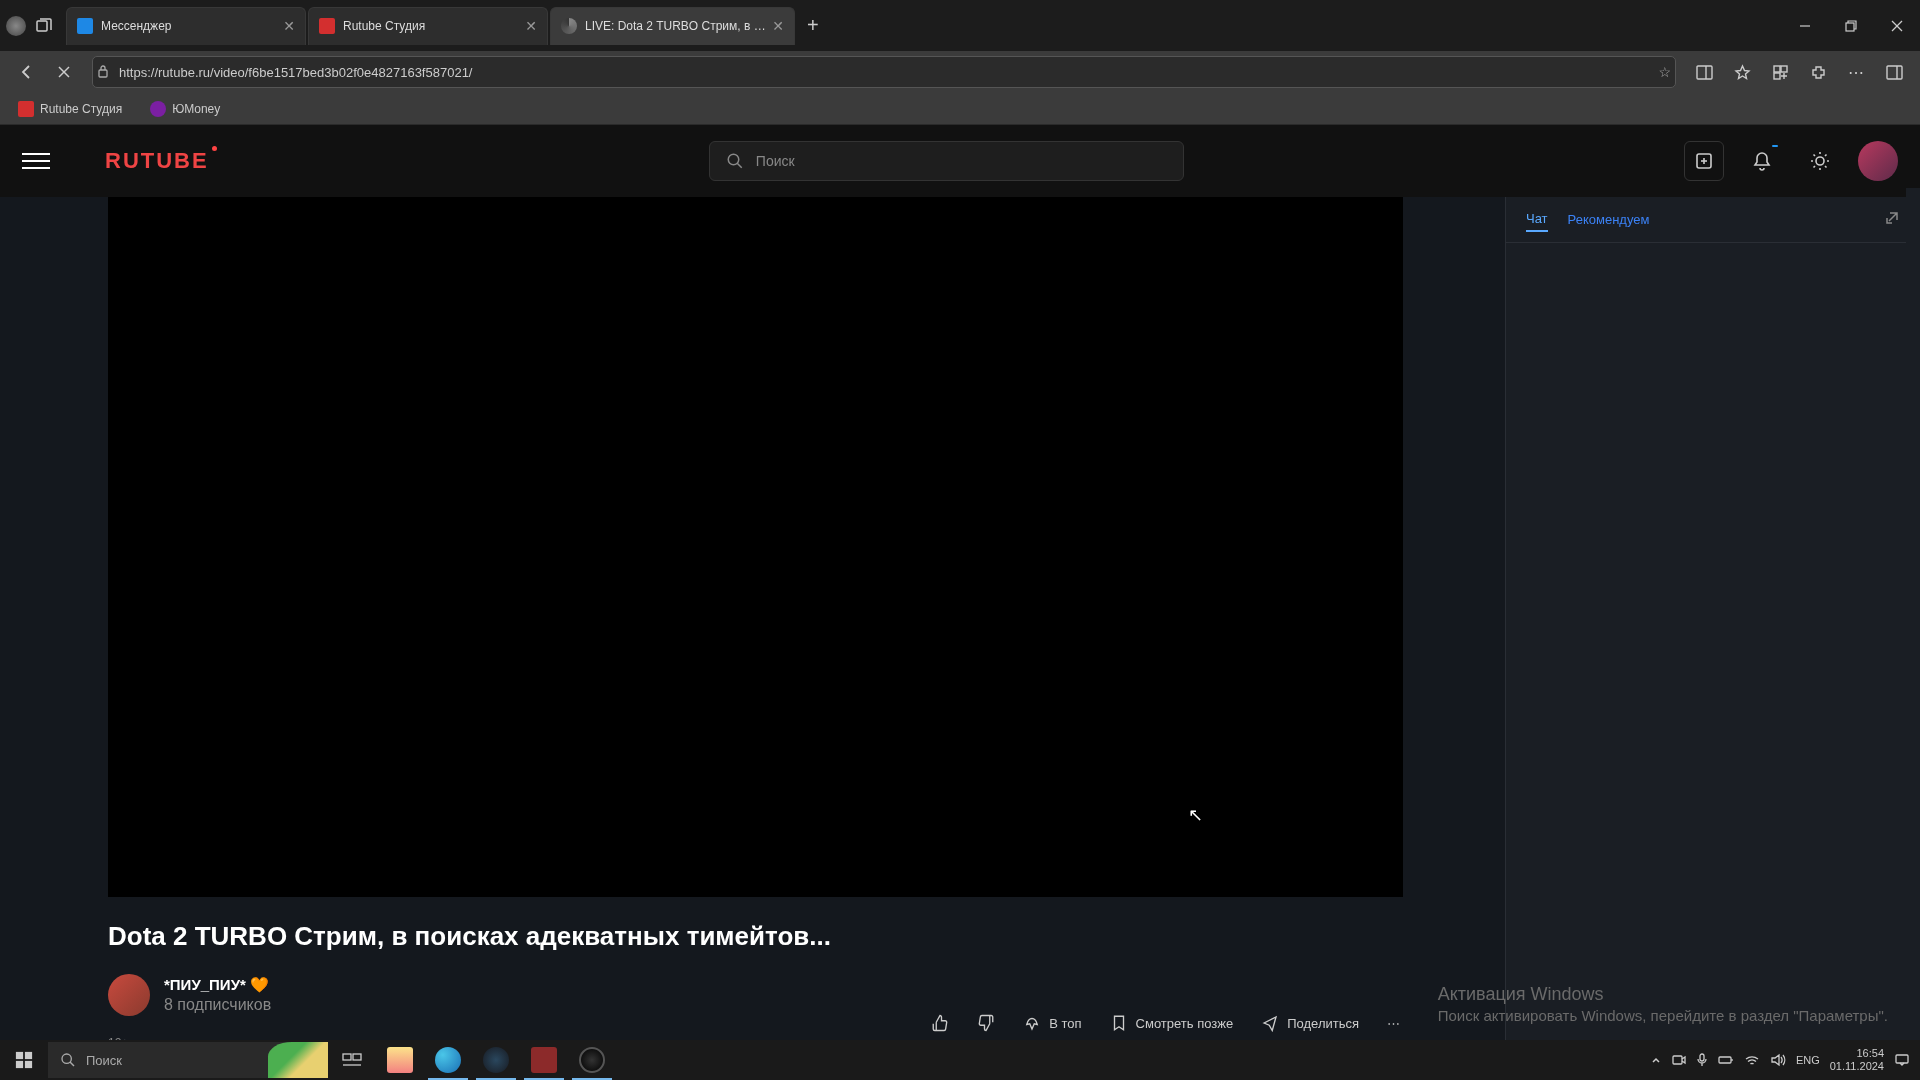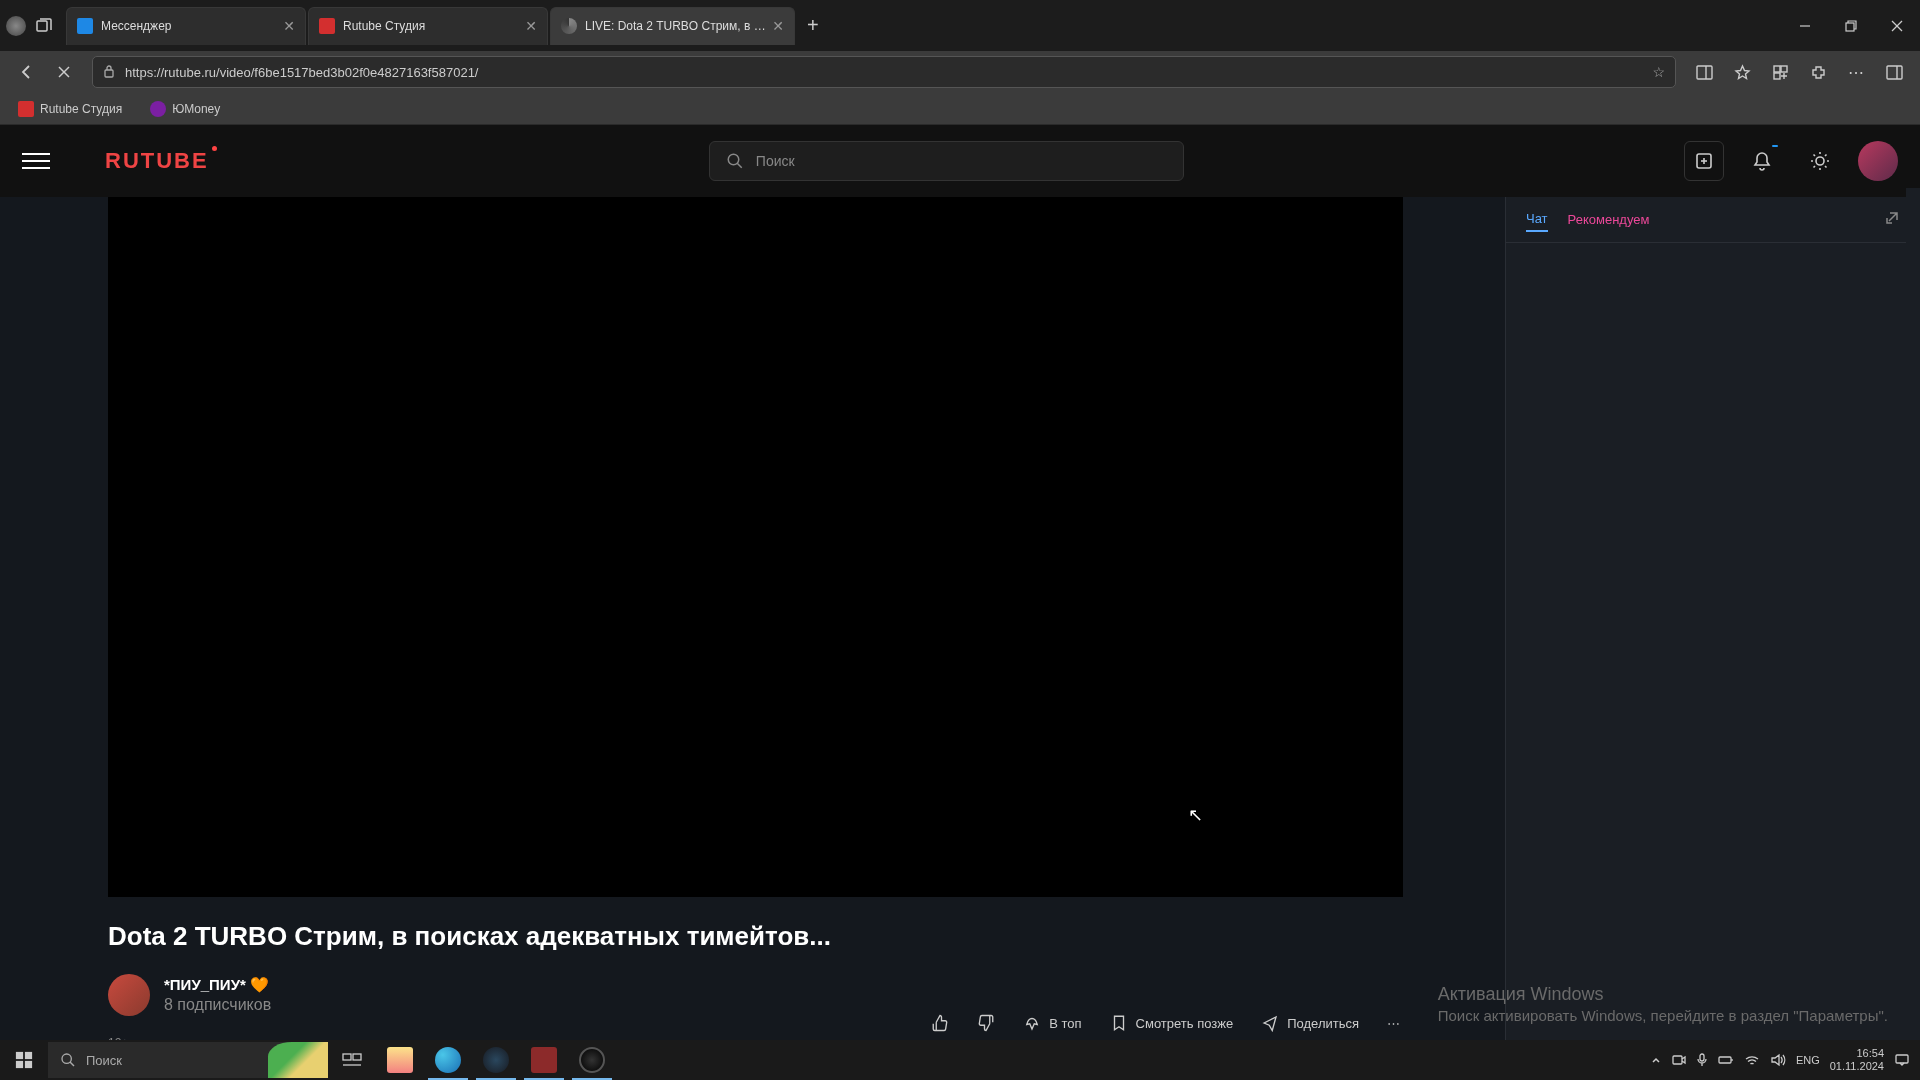--- a/index.html
+++ b/index.html
@@ -18,21 +18,21 @@
 .fav-spin { background: conic-gradient(#888, #333); border-radius: 50%; }
 .tab-title { color: #ddd; font-size: 12px; flex: 1; white-space: nowrap; overflow: hidden; text-overflow: ellipsis; }
 .tab-close { color: #999; font-size: 14px; cursor: pointer; margin-left: 6px; }
 .new-tab { color: #ccc; font-size: 20px; padding: 0 10px; cursor: pointer; }
 .win-controls { margin-left: auto; display: flex; }
 .win-btn { width: 46px; height: 40px; display: flex; align-items: center; justify-content: center; color: #ccc; cursor: pointer; }
 
 
 .toolbar { height: 42px; background: #3b3b3b; display: flex; align-items: center; padding: 0 8px; gap: 2px; }
 .tool-btn { width: 36px; height: 36px; display: flex; align-items: center; justify-content: center; color: #ccc; cursor: pointer; border-radius: 4px; }
-.addressbar { flex: 1; height: 32px; background: #2b2b2b; border: 1px solid #555; border-radius: 5px; display: flex; align-items: center; padding: 0 10px; margin: 0 8px; }
+.addressbar { flex: 1; height: 32px; background: #2b2b2b; border: 1px solid #555; border-radius: 5px; display: flex; align-items: center; padding: 0 4px; margin: 0 8px; }
 .addressbar .lock { color: #aaa; margin-right: 10px; font-size: 12px; }
 .addressbar .url { color: #ccc; font-size: 13px; flex: 1; }
 .addressbar .star { color: #aaa; cursor: pointer; font-size: 14px; }
 .right-tools { display: flex; gap: 2px; }
 
 
 .bookmarks { height: 32px; background: #3b3b3b; display: flex; align-items: center; padding: 0 12px; gap: 16px; border-bottom: 1px solid #2a2a2a; }
 .bookmark { display: flex; align-items: center; gap: 6px; cursor: pointer; color: #ccc; font-size: 12px; padding: 4px 6px; border-radius: 4px; }
 .bm-icon { width: 16px; height: 16px; border-radius: 2px; }
 .bm-red { background: #d32f2f; }
@@ -66,21 +66,21 @@
 .channel-name { color: #fff; font-size: 15px; font-weight: 600; }
 .channel-subs { color: #888; font-size: 16px; margin-top: 2px; }
 .age-badge { color: #888; font-size: 12px; margin-top: 20px; }
 .action-row { position: absolute; bottom: 48px; right: 520px; display: flex; align-items: center; gap: 28px; }
 .action-btn { display: flex; align-items: center; gap: 8px; color: #ccc; font-size: 13px; cursor: pointer; }
 .action-btn svg { width: 18px; height: 18px; }
 
 
 .side-panel { width: 415px; background: #1a1e24; border-left: 1px solid #2a2e35; display: flex; flex-direction: column; }
 .side-tabs { display: flex; align-items: center; padding: 10px 20px; border-bottom: 1px solid #2a2e35; gap: 20px; }
-.side-tab { color: #ec4899; font-size: 13px; cursor: pointer; padding: 4px 0; }
+.side-tab { color: #3b82f6; font-size: 13px; cursor: pointer; padding: 4px 0; }
 .side-tab.active { color: #5aa9ff; border-bottom: 2px solid #5aa9ff; }
 .popout { margin-left: auto; color: #888; cursor: pointer; }
 .scrollbar-track { position: absolute; right: 0; top: 188px; width: 14px; height: 828px; background: #1a1e24; }
 
 
 .activation { position: absolute; bottom: 56px; right: 32px; color: #6a6a6a; font-size: 15px; pointer-events: none; }
 .activation .title { font-size: 18px; margin-bottom: 2px; }
 
 
 .taskbar { position: absolute; bottom: 0; left: 0; right: 0; height: 40px; background: #1a1a1a; display: flex; align-items: center; }

